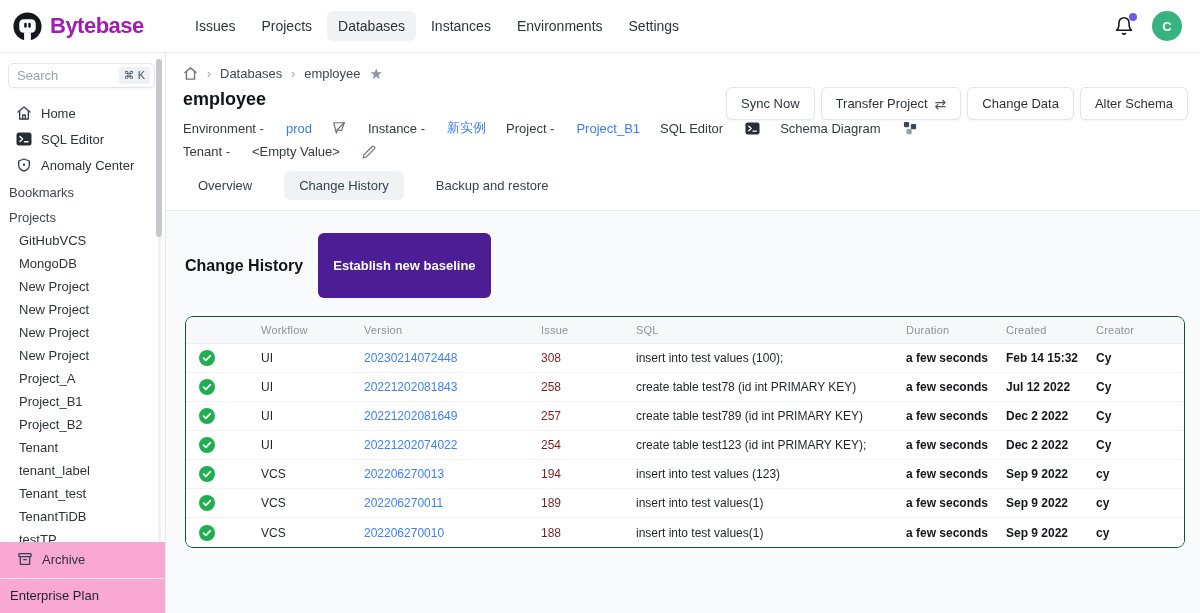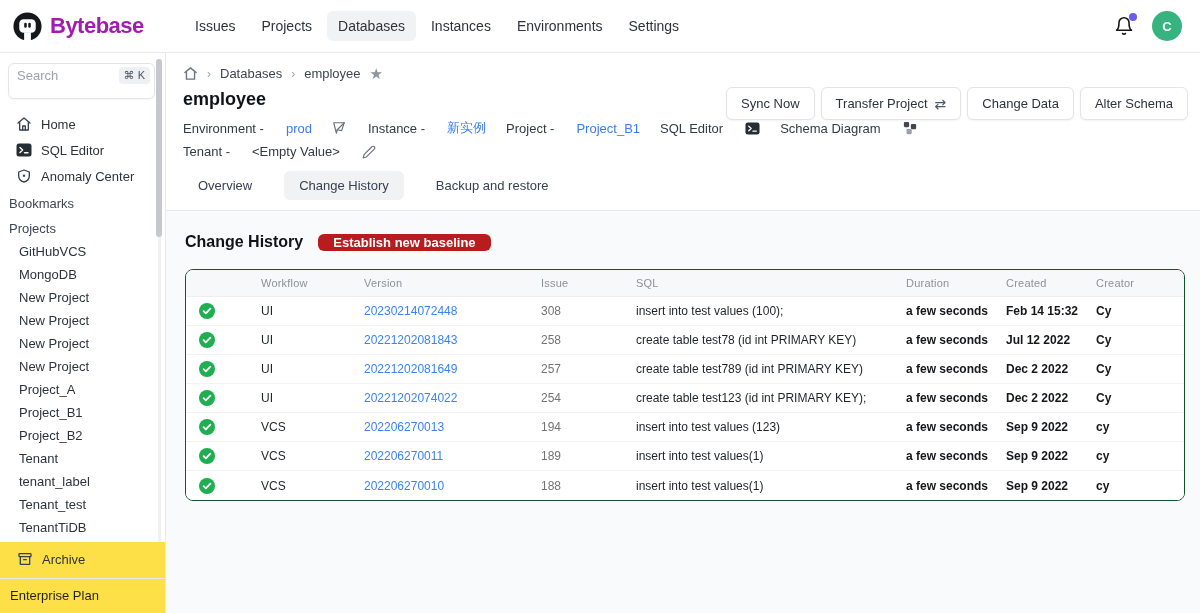--- a/index.html
+++ b/index.html
@@ -19,33 +19,33 @@
   .bell-dot { position:absolute; top:-3px; right:-3px; width:8px; height:8px; border-radius:50%; background:#6c5ce7; }
   .avatar { width:30px; height:30px; border-radius:50%; background:#36b37e; color:#fff;
     display:flex; align-items:center; justify-content:center; font-size:13px; font-weight:600; cursor:pointer; }
 
   
   .shell { display:flex; height:560px; }
 
   
   .sidebar { width:166px; border-right:1px solid #e7e9ee; position:relative; padding:10px 10px 0 8px; flex:none; background:#fff; }
   .search-box { display:flex; align-items:center; justify-content:space-between; gap:4px;
-    border:1px solid #e2e4e8; border-radius:6px; padding:3px 4px 14px 8px; box-shadow:0 1px 2px rgba(0,0,0,.04); }
+    border:1px solid #e2e4e8; border-radius:6px; padding:3px 4px 3px 8px; box-shadow:0 1px 2px rgba(0,0,0,.04); }
   .search-box input { border:none; outline:none; width:86px; font-size:13px; color:#374151;
     font-family:inherit; background:transparent; }
   .search-box input::placeholder { color:#9ca3af; }
   .kbd { background:#eef0f3; border-radius:4px; font-size:11px; color:#4b5563; padding:2px 5px; white-space:nowrap; }
   .side-nav { margin-top:12px; }
   .side-item { display:flex; align-items:center; gap:9px; padding:5px 6px 5px 8px; font-size:13px;
     color:#2e333b; border-radius:4px; cursor:pointer; }
   .side-section { font-size:13px; color:#3f4652; padding:7px 0 3px 1px; }
   .side-projects { margin-top:1px; }
   .side-project { font-size:13px; color:#2e333b; padding:4px 0 4px 11px; cursor:pointer; white-space:nowrap;
     overflow:hidden; text-overflow:ellipsis; }
-  .side-bottom { position:absolute; left:0; right:0; bottom:0; background:#fde047; }
+  .side-bottom { position:absolute; left:0; right:0; bottom:0; background:#f9a8d4; }
   .archive-row { display:flex; align-items:center; gap:9px; font-size:13px; color:#2e333b;
     padding:9px 0 11px 17px; cursor:pointer; }
   .plan-row { border-top:1px solid #e7e9ee; font-size:13px; color:#1f2329; padding:9px 0 10px 10px; }
   .scroll-track { position:absolute; top:6px; right:4px; width:3px; height:498px; background:#f1f1f2; border-radius:2px; }
   .scroll-thumb { position:absolute; top:6px; right:3px; width:6px; height:178px; background:#c5c8cc; border-radius:3px; cursor:grab; }
 
   
   .main { flex:1; display:flex; flex-direction:column; min-width:0; }
   .breadcrumb { display:flex; align-items:center; gap:9px; padding:13px 16px 2px 17px; font-size:13px; color:#3f4652; }
   .crumb { cursor:pointer; }
@@ -63,33 +63,33 @@
     padding:8px 14px; font-size:13px; color:#2e333b; display:flex; align-items:center; gap:7px; cursor:pointer; white-space:nowrap; }
   .swap-glyph { font-size:14px; color:#4b5563; line-height:1; }
 
   .tabs { display:flex; gap:17px; padding:12px 16px 10px 17px; border-bottom:1px solid #e7e9ee; }
   .tab { font-size:13px; color:#374151; padding:7px 15px; border-radius:6px; cursor:pointer; }
   .tab.active { background:#f1f2f4; }
 
   .content { flex:1; background:#f9fafb; padding:22px 15px 0 19px; }
   .content-head { display:flex; align-items:center; gap:15px; }
   .section-title { font-size:16px; font-weight:700; color:#101319; }
-  .primary-btn { background:#b91c1c; color:#fff; font-size:13px; font-weight:600; border:none;
-    border-radius:6px; padding:1px 15px; cursor:pointer; font-family:inherit; }
+  .primary-btn { background:#4c1d95; color:#fff; font-size:13px; font-weight:600; border:none;
+    border-radius:6px; padding:25px 15px; cursor:pointer; font-family:inherit; }
 
   .card { margin-top:18px; width:1000px; background:#fff; border:1px solid #14532d; border-radius:8px; overflow:hidden; }
   .thead, .trow { display:grid; grid-template-columns:75px 103px 177px 95px 270px 100px 90px 1fr; align-items:center; }
   .thead { background:#f7f8fa; height:27px; font-size:11px; color:#8b919b; letter-spacing:.02em;
     border-bottom:1px solid #eceef1; }
   .trow { height:29px; border-bottom:1px solid #f1f3f5; font-size:12px; background:#fff; }
   .trow:last-child { border-bottom:none; }
   .cell-check { padding-left:13px; display:flex; align-items:center; }
   .c-workflow { color:#1f2329; }
   .c-version { font-weight:400; color:#3b82f6; }
-  .c-issue a { color:#737373; text-decoration:none; cursor:pointer; }
+  .c-issue a { color:#7f1d1d; text-decoration:none; cursor:pointer; }
   .c-sql { font-weight:500; color:#1f2329; overflow:hidden; white-space:nowrap; text-overflow:ellipsis; padding-right:10px; }
   .c-strong { font-weight:700; color:#15171b; }
 
   .icon { display:inline-flex; flex:none; }
 </style>
 </head>
 <body>
 
 <header class="topbar">
   <div class="brand">

